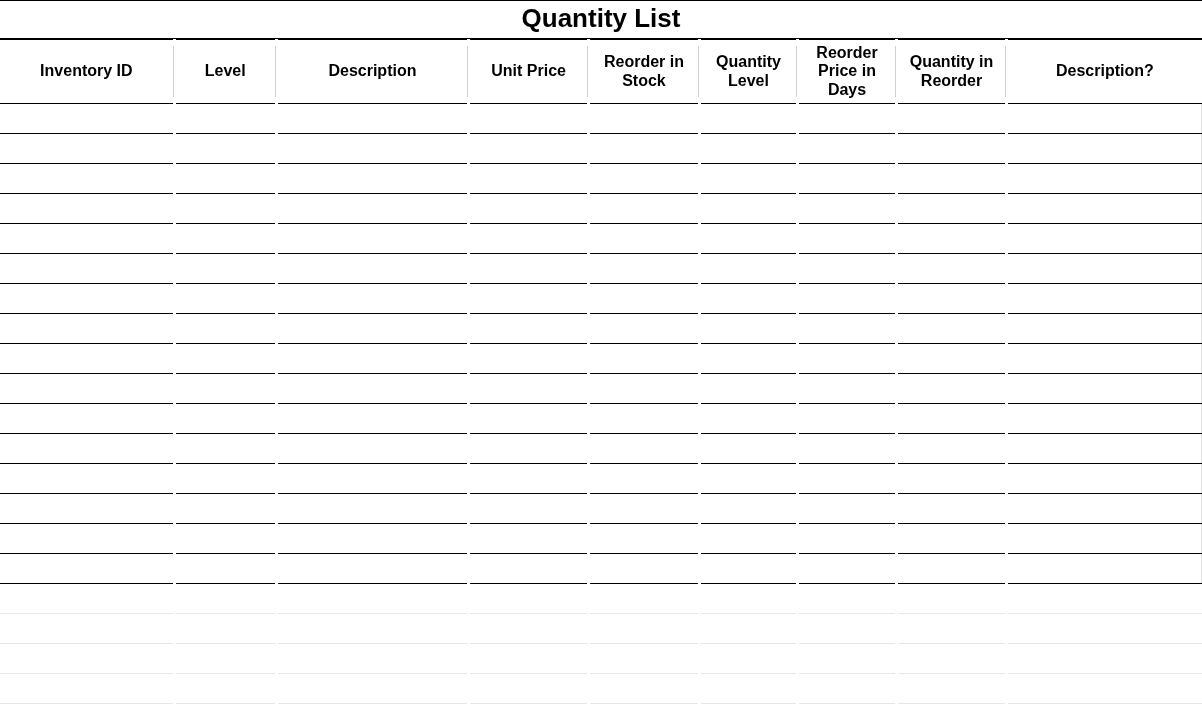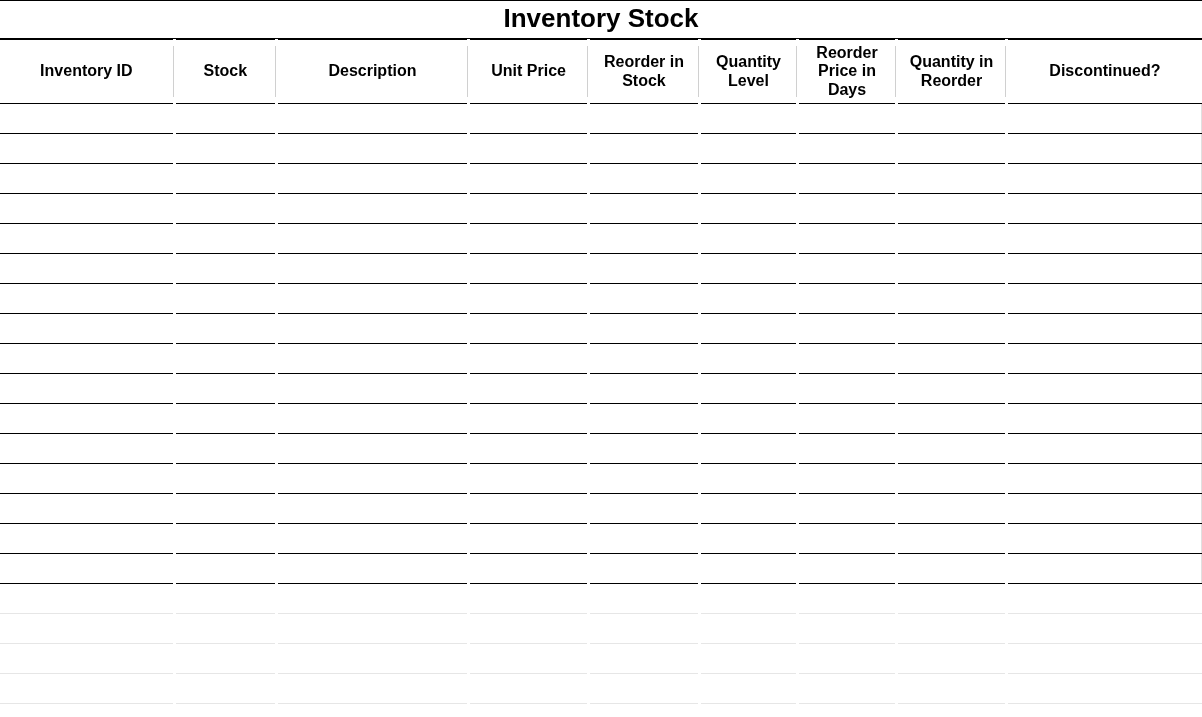--- a/index.html
+++ b/index.html
@@ -84,45 +84,45 @@
       border-right: none;
     }
     tbody.extra td + td {
       border-left: 3px solid #fff;
     }
   </style>
 </head>
 <body>
 
 <div class="sheet">
-  <div class="title-row">Inventory Stock</div>
+  <div class="title-row">Quantity List</div>
 
   <table>
     <colgroup>
       <col class="col-id">
         <col class="col-name">
         <col class="col-desc">
       <col class="col-price">
         <col class="col-qty">
         <col class="col-reord">
       <col class="col-time">
         <col class="col-qtyre">
         <col class="col-disc">
     </colgroup>
     <thead>
       <tr>
         <th>Inventory ID</th>
-        <th>Stock</th>
+        <th>Level</th>
         <th>Description</th>
         <th>Unit Price</th>
         <th>Reorder in Stock</th>
         <th>Quantity Level</th>
         <th>Reorder Price in Days</th>
         <th>Quantity in Reorder</th>
-        <th>Discontinued?</th>
+        <th>Description?</th>
       </tr>
     </thead>
     <tbody id="main-rows">
         <tr>
           <td></td>
           <td></td>
           <td></td>
           <td></td>
           <td></td>
           <td></td>

